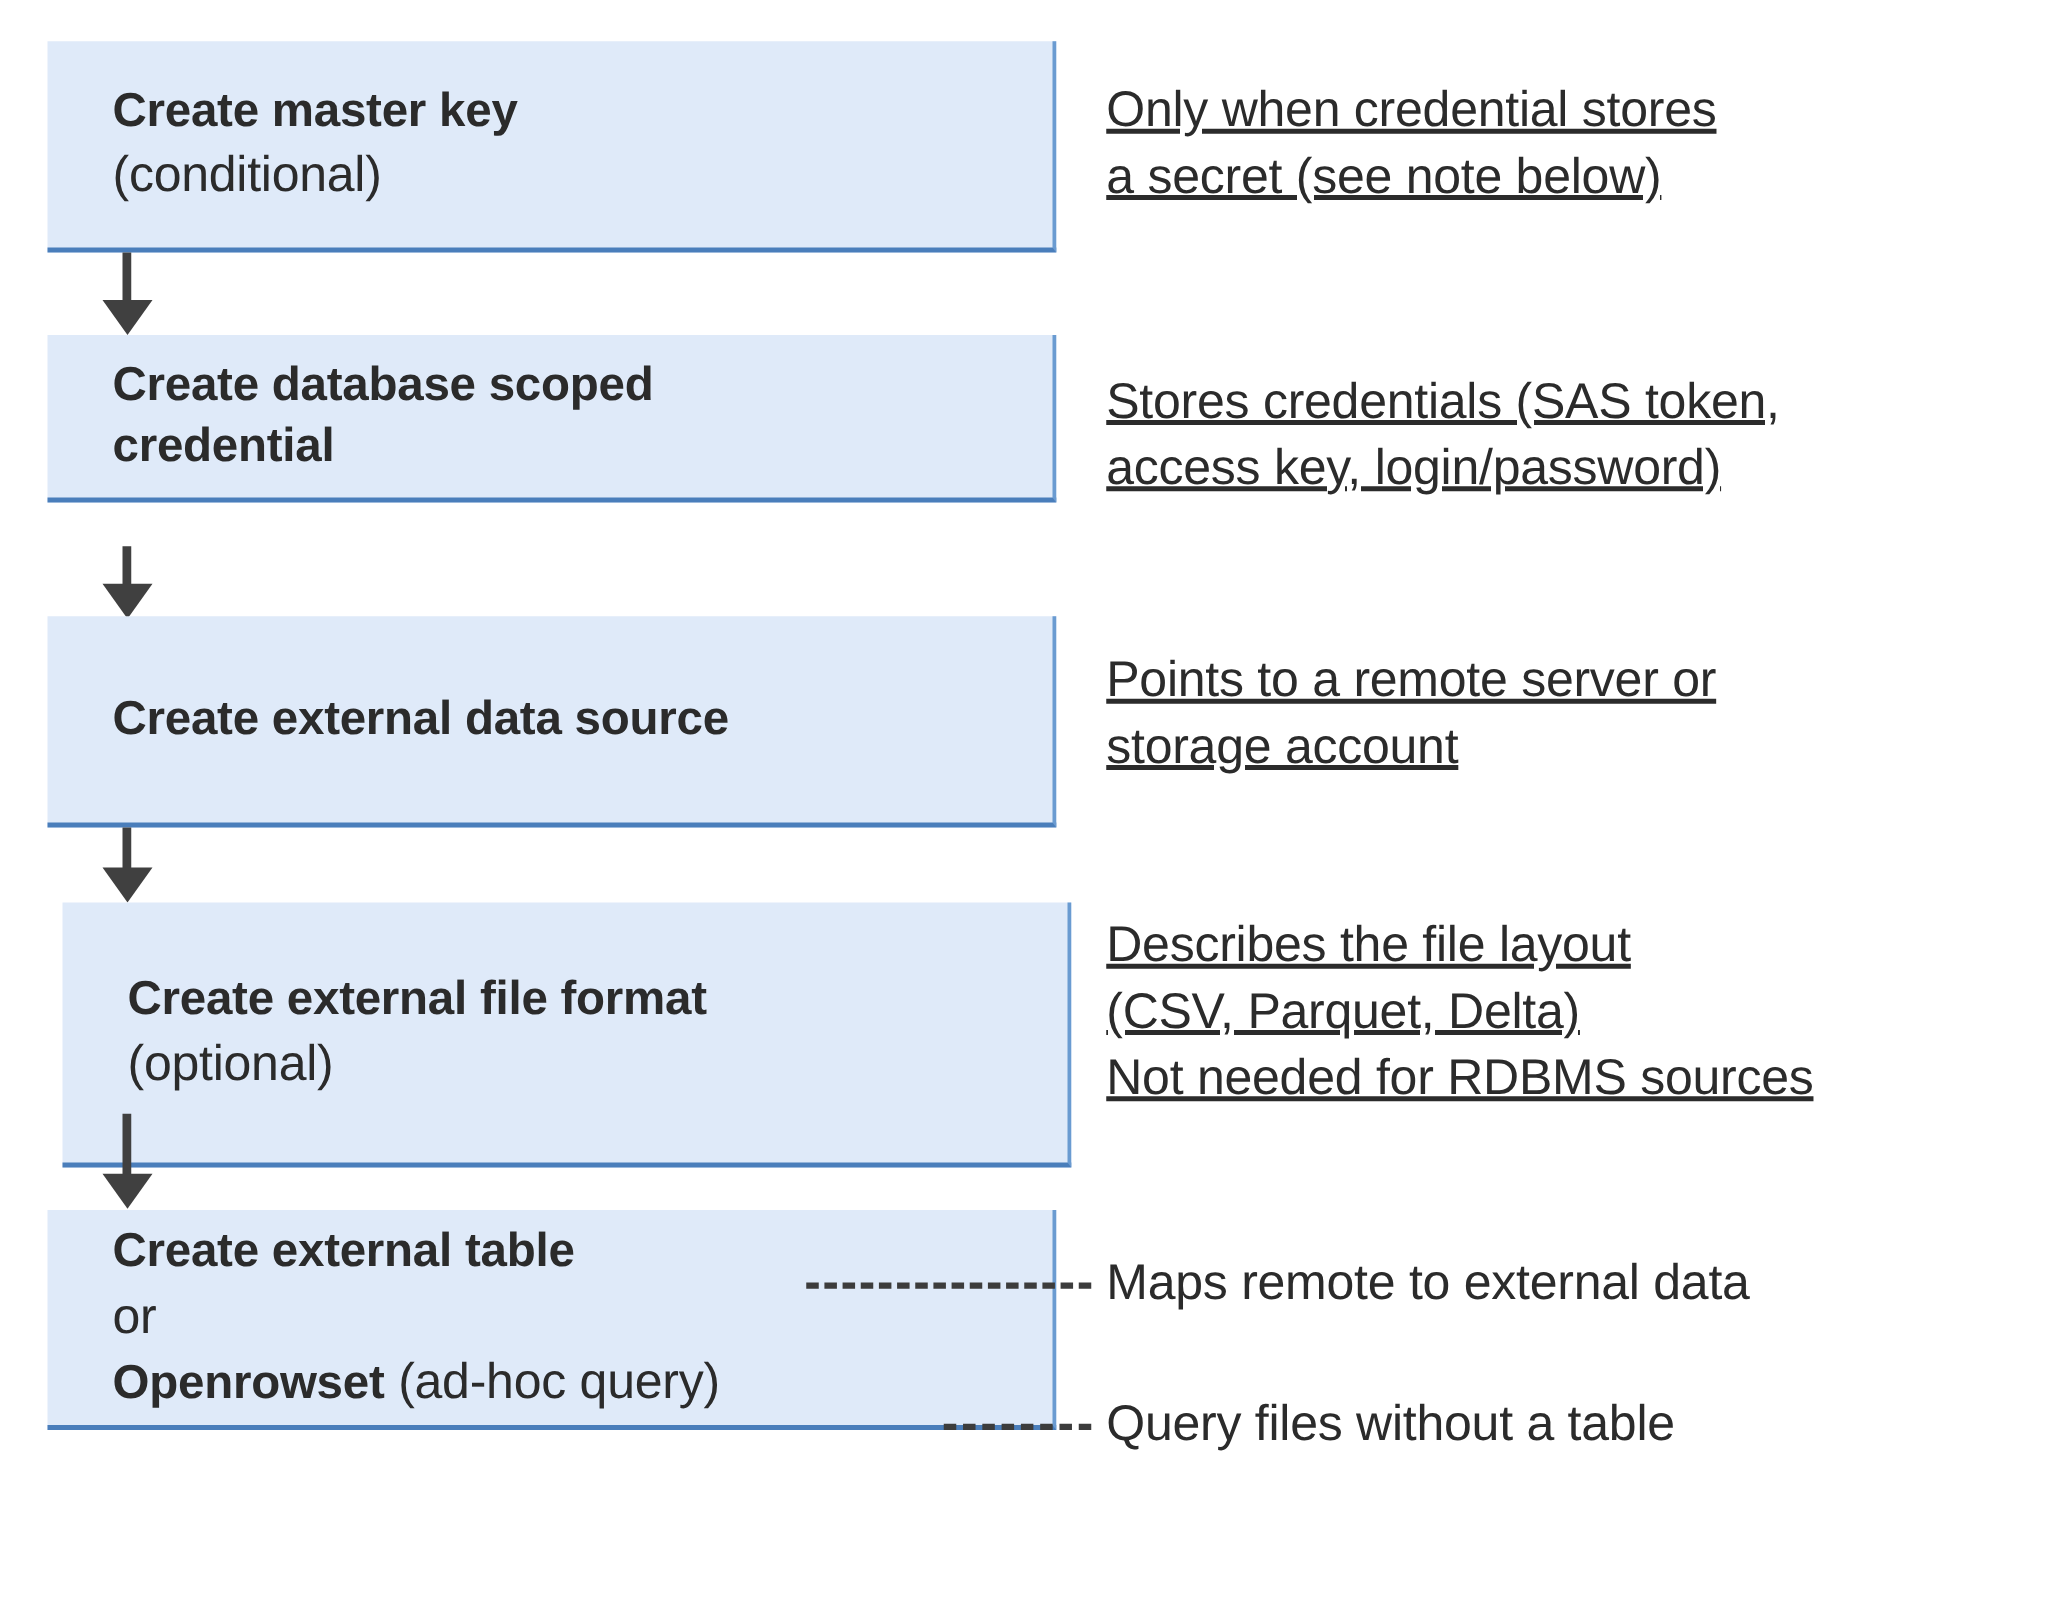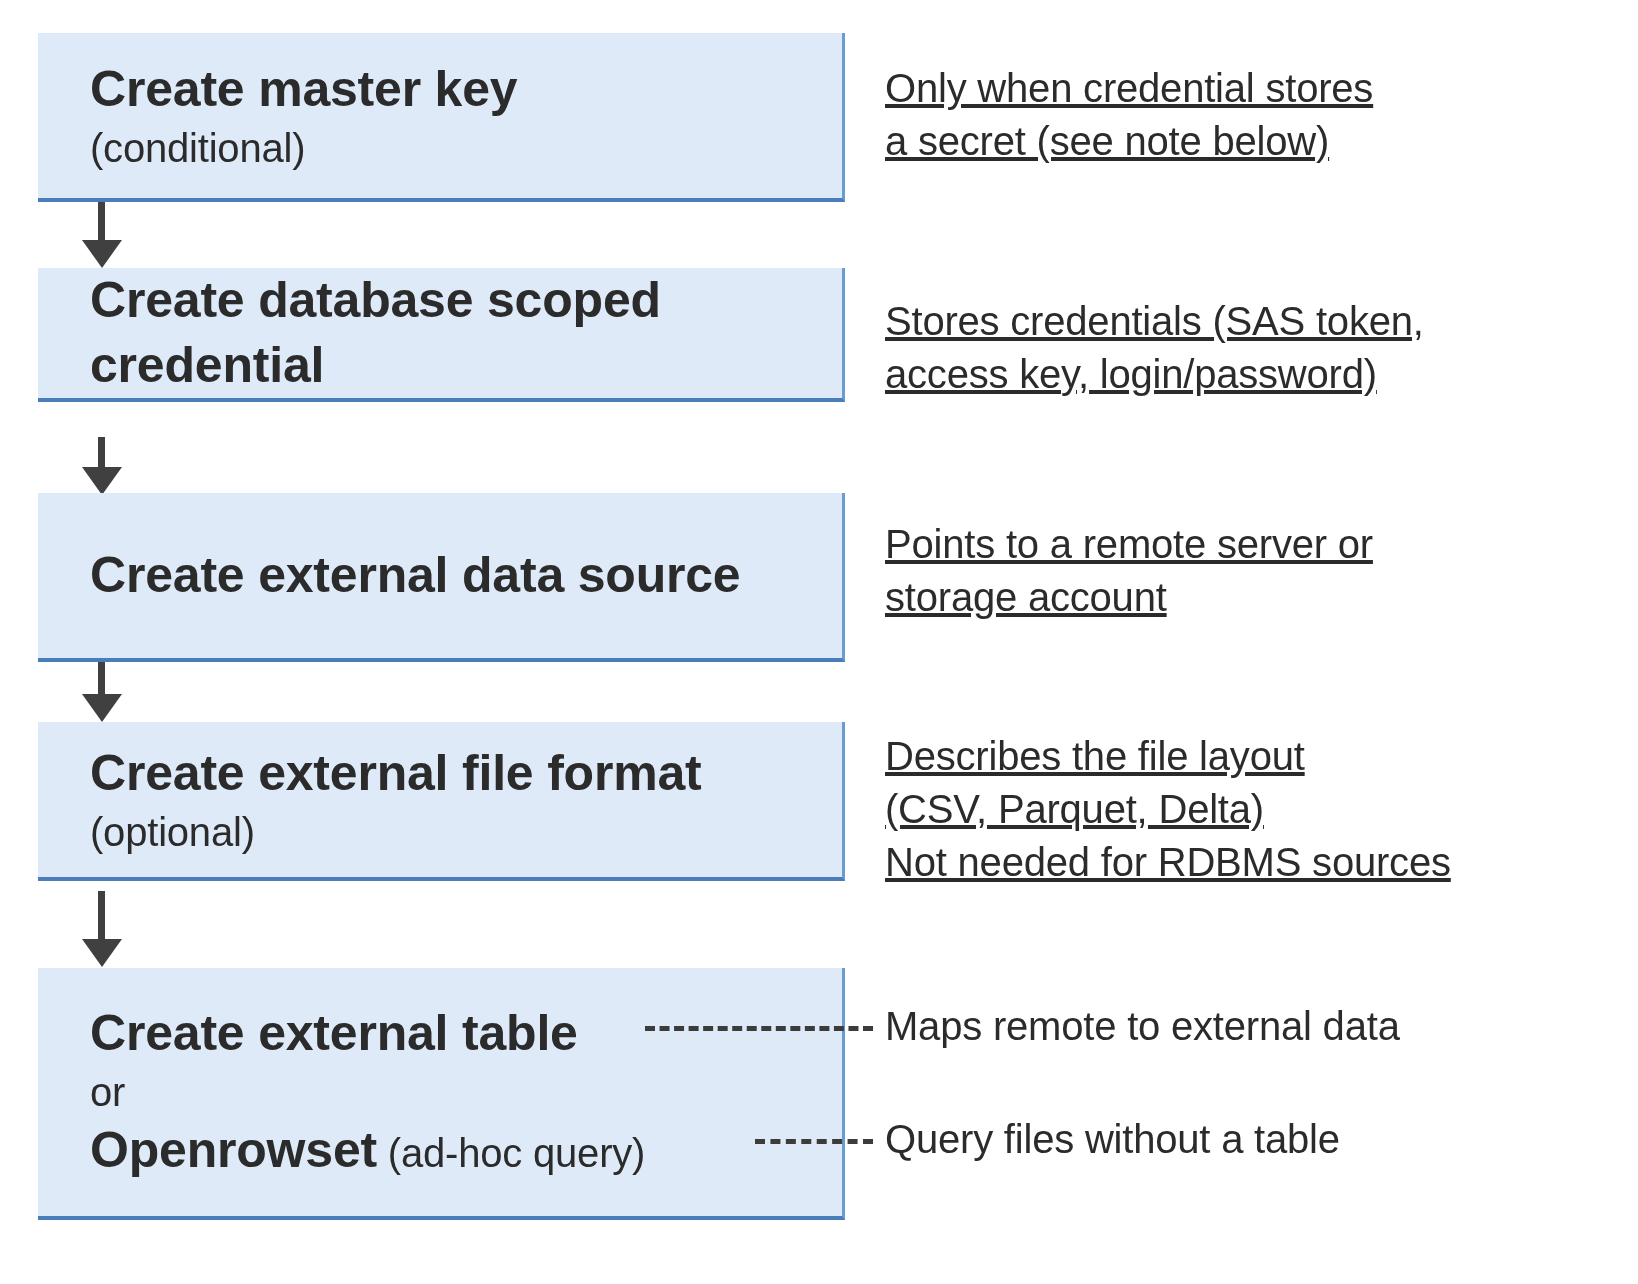--- a/index.html
+++ b/index.html
@@ -35,34 +35,34 @@
   .step-text {
     padding-left: 52px;
     padding-right: 12px;
     color: #2b2b2b;
     font-size: 40px;
     line-height: 1.30;
     letter-spacing: -0.2px;
   }
   .step-title {
     font-weight: bold;
-    font-size: 50px;
+    font-size: 38px;
   }
   .step-sub {
     font-weight: normal;
     font-size: 40px;
   }
   .nowrap { white-space: nowrap; }
 
   
   #box-1 { top: 33px;  height: 169px; }
   #box-2 { top: 268px; height: 134px; }
   #box-3 { top: 493px; height: 169px; }
-  #box-4 { top: 722px; height: 159px; }
-  #box-5 { top: 968px; height: 252px; }
+  #box-4 { top: 722px; height: 212px; margin-left: 12px; }
+  #box-5 { top: 968px; height: 176px; }
 
   
   .arrow {
     position: absolute;
     left: 82px;
     width: 40px;
   }
   .arrow .shaft {
     position: absolute;
     left: 16px;

